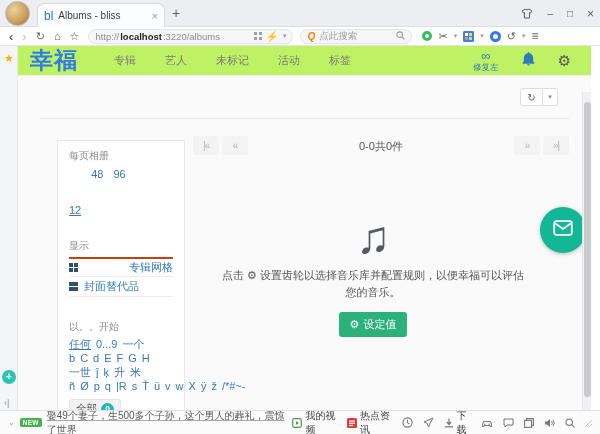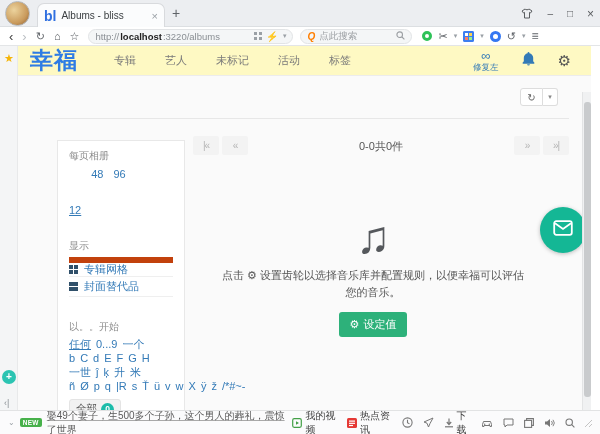--- a/index.html
+++ b/index.html
@@ -6,21 +6,21 @@
   html,body { width:600px; height:434px; }
   body { font-family:"Liberation Sans", sans-serif; overflow:hidden; background:#fff; }
   .window { position:relative; width:600px; height:434px; background:#fff; overflow:hidden; }
 
   
   .tabbar { position:absolute; left:0; top:0; width:600px; height:27px; background:#eceef1; border-bottom:1px solid #dcdfe2; }
   .avatar { position:absolute; left:5px; top:1px; width:25px; height:25px; border-radius:50%;
             background:radial-gradient(circle at 35% 35%, #ecd39d, #c99a5c 62%, #8a5a2e); border:1px solid #b5b8bb; }
   .tab { position:absolute; left:37px; top:3px; width:128px; height:24px; background:#fbfcfd; border:1px solid #d8dadd;
          border-bottom:none; border-radius:7px 7px 0 0; display:flex; align-items:center; padding:0 6px; gap:5px; }
-  .favicon { color:#2f6fe0; font-weight:bold; font-size:14px; }
+  .favicon { color:#2f6fe0; font-weight:normal; font-size:12px; }
   .tab-title { font-size:10px; color:#3c4043; flex:1; white-space:nowrap; overflow:hidden; }
   .tab-close { color:#9aa0a6; font-size:11px; }
   .newtab { position:absolute; left:172px; top:5px; font-size:14px; color:#5f6368; }
   .winctl { position:absolute; right:6px; top:0; height:27px; display:flex; align-items:center; gap:14px; color:#5a5d60; font-size:10px; }
   .skin-icon svg { display:block; }
 
   .toolbar { position:absolute; left:0; top:27px; width:600px; height:19px; background:#fff; border-bottom:1px solid #e3e5e7;
              display:flex; align-items:center; font-size:11px; color:#5f6368; }
   .tool-ic { margin-left:9px; font-size:11px; line-height:1; }
   .dim { color:#bcc0c4; }
@@ -51,21 +51,21 @@
 
   
   .sidestrip { position:absolute; left:0; top:46px; width:18px; height:364px; background:#f4f5f6; border-right:1px solid #e8e9ea; }
   .strip-star { position:absolute; left:4px; top:6px; color:#f5b50a; font-size:11px; }
   .strip-tool { position:absolute; left:2px; top:324px; width:14px; height:14px; border-radius:50%; background:#2bc4b2;
                 color:#fff; font-size:10px; font-weight:bold; text-align:center; line-height:13px; }
   .strip-collapse { position:absolute; left:4px; top:352px; color:#8a8f94; font-size:9px; }
 
   
   .page { position:absolute; left:18px; top:46px; width:573px; height:364px; background:#fafafa; }
-  .pg-header { position:absolute; left:0; top:0; width:573px; height:30px; background:#fef9c3; border-bottom:1px solid #ececec;
+  .pg-header { position:absolute; left:0; top:0; width:573px; height:30px; background:#bef264; border-bottom:1px solid #ececec;
                display:flex; align-items:center; }
   .logo { margin-left:12px; color:#2e7ce4; font-size:23px; font-weight:bold; letter-spacing:1px; line-height:1; }
   .nav { display:flex; gap:29px; margin-left:36px; font-size:11px; color:#7a7a7a; }
   .nav span { cursor:default; }
   .hdr-right { margin-left:auto; display:flex; align-items:center; gap:22px; margin-right:20px; }
   .fixes { display:flex; flex-direction:column; align-items:center; color:#337ab7; line-height:1; }
   .fixes .inf { font-size:13px; }
   .fixes .lbl { font-size:8.5px; margin-top:1px; }
   .gear { color:#555; font-size:15px; line-height:1; }
 
@@ -77,21 +77,21 @@
   .content-divider { position:absolute; left:22px; right:22px; top:72px; border-top:1px solid #e7e7e7; }
 
   
   .card { position:absolute; left:39px; top:94px; width:128px; background:#fff; border:1px solid #e8e8e8; padding:8px 11px 10px; }
   .slabel { font-size:10px; color:#8d8d8d; line-height:13px; }
   .perpage { margin-top:6px; display:flex; gap:10px; font-size:11px; color:#337ab7; }
   .perpage span:first-of-type { text-decoration:underline;margin-top:36px; }
   .mt { margin-top:23px; }
   .opts { margin-top:5px; }
   .opt { display:flex; align-items:center; gap:6px; height:20px; font-size:11px; color:#337ab7; border-bottom:1px solid #efefef; }
-  .opt:first-of-type { border-top:6px solid #c2410c; }
+  .opt:first-of-type { border-top:2px solid #c2410c;justify-content:space-between; }
   .sq-ic { width:9px; height:9px; display:inline-block; background:
      linear-gradient(#30506a,#30506a) 0 0/4px 4px no-repeat, linear-gradient(#30506a,#30506a) 5px 0/4px 4px no-repeat,
      linear-gradient(#30506a,#30506a) 0 5px/4px 4px no-repeat, linear-gradient(#30506a,#30506a) 5px 5px/4px 4px no-repeat; }
   .bar-ic { width:9px; height:9px; display:inline-block; background:
      linear-gradient(#30506a,#30506a) 0 0/9px 4px no-repeat, linear-gradient(#30506a,#30506a) 0 5px/9px 4px no-repeat; }
   .alpha { margin-top:4px; font-size:11px; color:#337ab7; line-height:14px; }
   .alpha span { margin-right:5px; white-space:nowrap; }
   .alpha span:first-of-type { text-decoration:underline; }
   .filters { margin-top:6px; display:flex; flex-wrap:wrap; gap:6px; }
   .fbtn { display:inline-flex; align-items:center; gap:4px; background:#f2f2f2; border:1px solid #e4e4e4; border-radius:3px;

